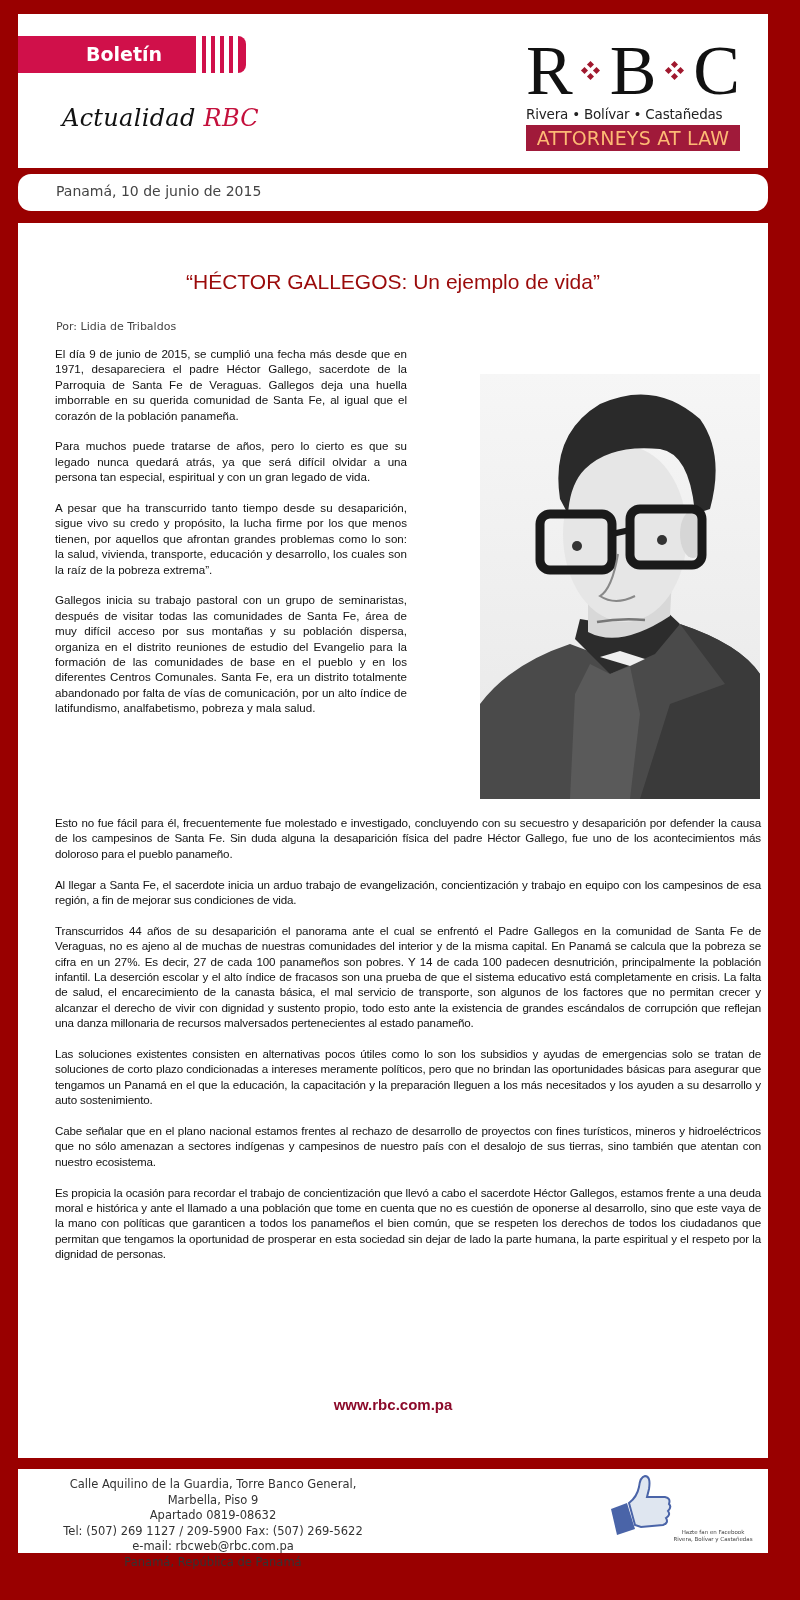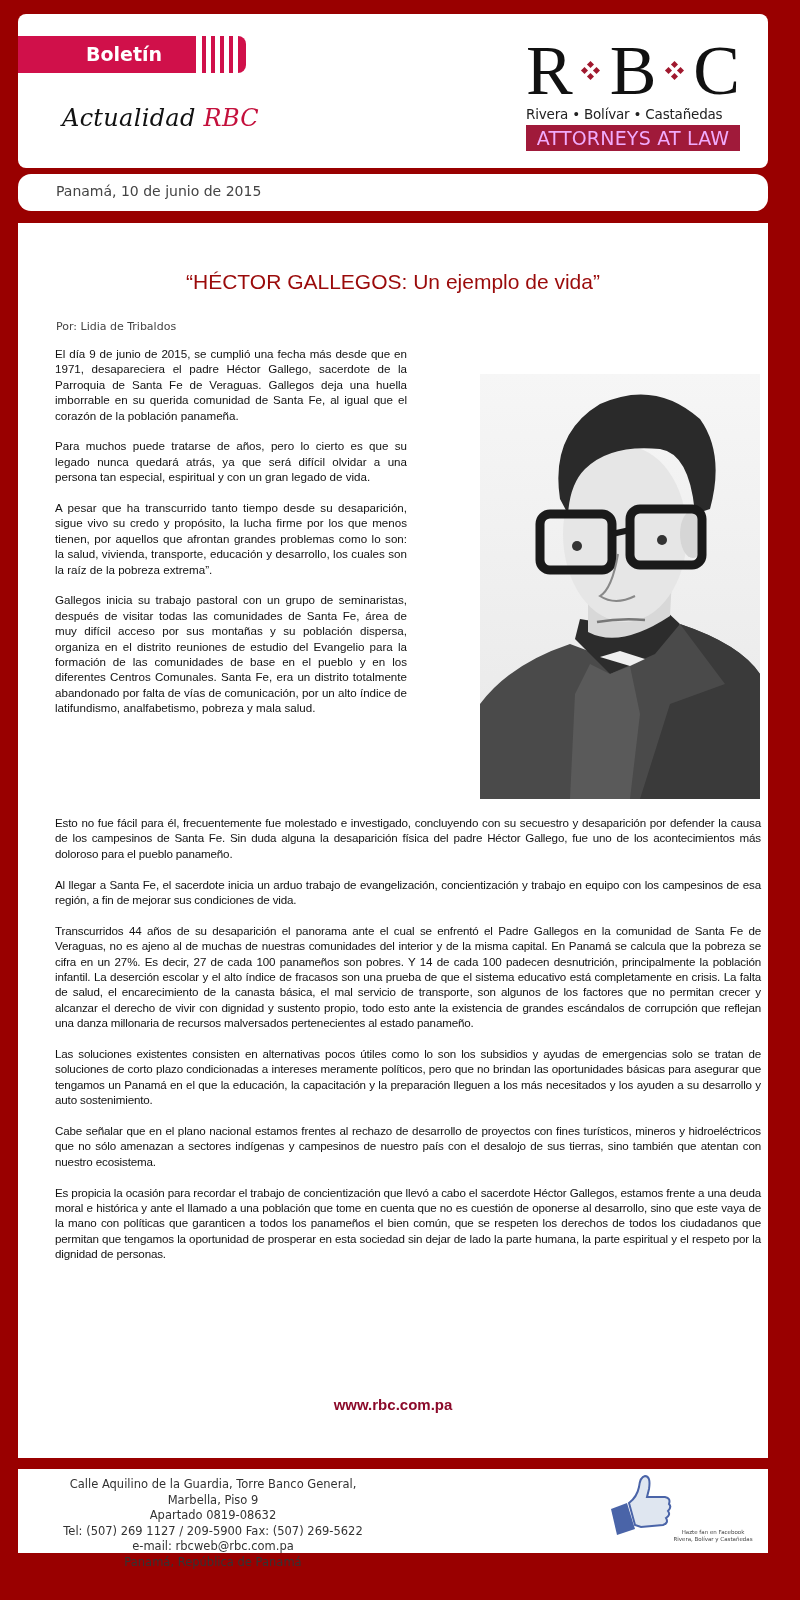--- a/index.html
+++ b/index.html
@@ -4,21 +4,21 @@
 <style>
   html, body { margin: 0; padding: 0; }
   body {
     width: 800px; height: 1600px;
     background: #990000;
     position: relative;
     overflow: hidden;
     font-family: "Liberation Sans", sans-serif;
   }
   .panel { position: absolute; background: #ffffff; left: 18px; width: 750px; }
-  #header-panel { top: 14px; height: 154px; border-radius: 8px; }
+  #header-panel { top: 14px; height: 154px; }
   #date-panel { top: 174px; height: 37px; border-radius: 13px; }
   #main-panel { top: 223px; height: 1235px; }
   #footer-panel { top: 1469px; height: 84px; }
 
   
   .boletin-bar {
     position: absolute; left: 0; top: 22px; width: 178px; height: 37px;
     background: #d0104a;
   }
   .boletin-label {
@@ -44,21 +44,21 @@
     font-family: "Liberation Serif", serif; font-size: 70px; line-height: 62px;
     color: #111; display: flex; align-items: center; justify-content: space-between; width: 214px;
   }
   .rbc-dot { display: inline-block; width: 18px; height: 18px; position: relative; }
   .rbc-dot i { position: absolute; width: 5px; height: 5px; background: #a0182e; transform: rotate(45deg); }
   .rbc-partners {
     font-family: "DejaVu Sans", sans-serif; font-size: 13.5px; color: #222; margin-top: 4px;
     white-space: nowrap; letter-spacing: -0.2px;
   }
   .rbc-attorneys {
-    margin-top: 3px; background: #a01a3a; color: #f0abfc; font-size: 19px; text-align: center;
+    margin-top: 3px; background: #a01a3a; color: #fdba74; font-size: 19px; text-align: center;
     height: 26px; line-height: 26px; width: 214px; letter-spacing: 0.2px;
     font-family: "DejaVu Sans", sans-serif;
   }
 
   
   .date-text { position: absolute; left: 38px; top: 9px; font-size: 14px; color: #444; font-family: "DejaVu Sans", sans-serif; }
 
   
   .article-title {
     position: absolute; left: 0; width: 750px; top: 47px; text-align: center;

